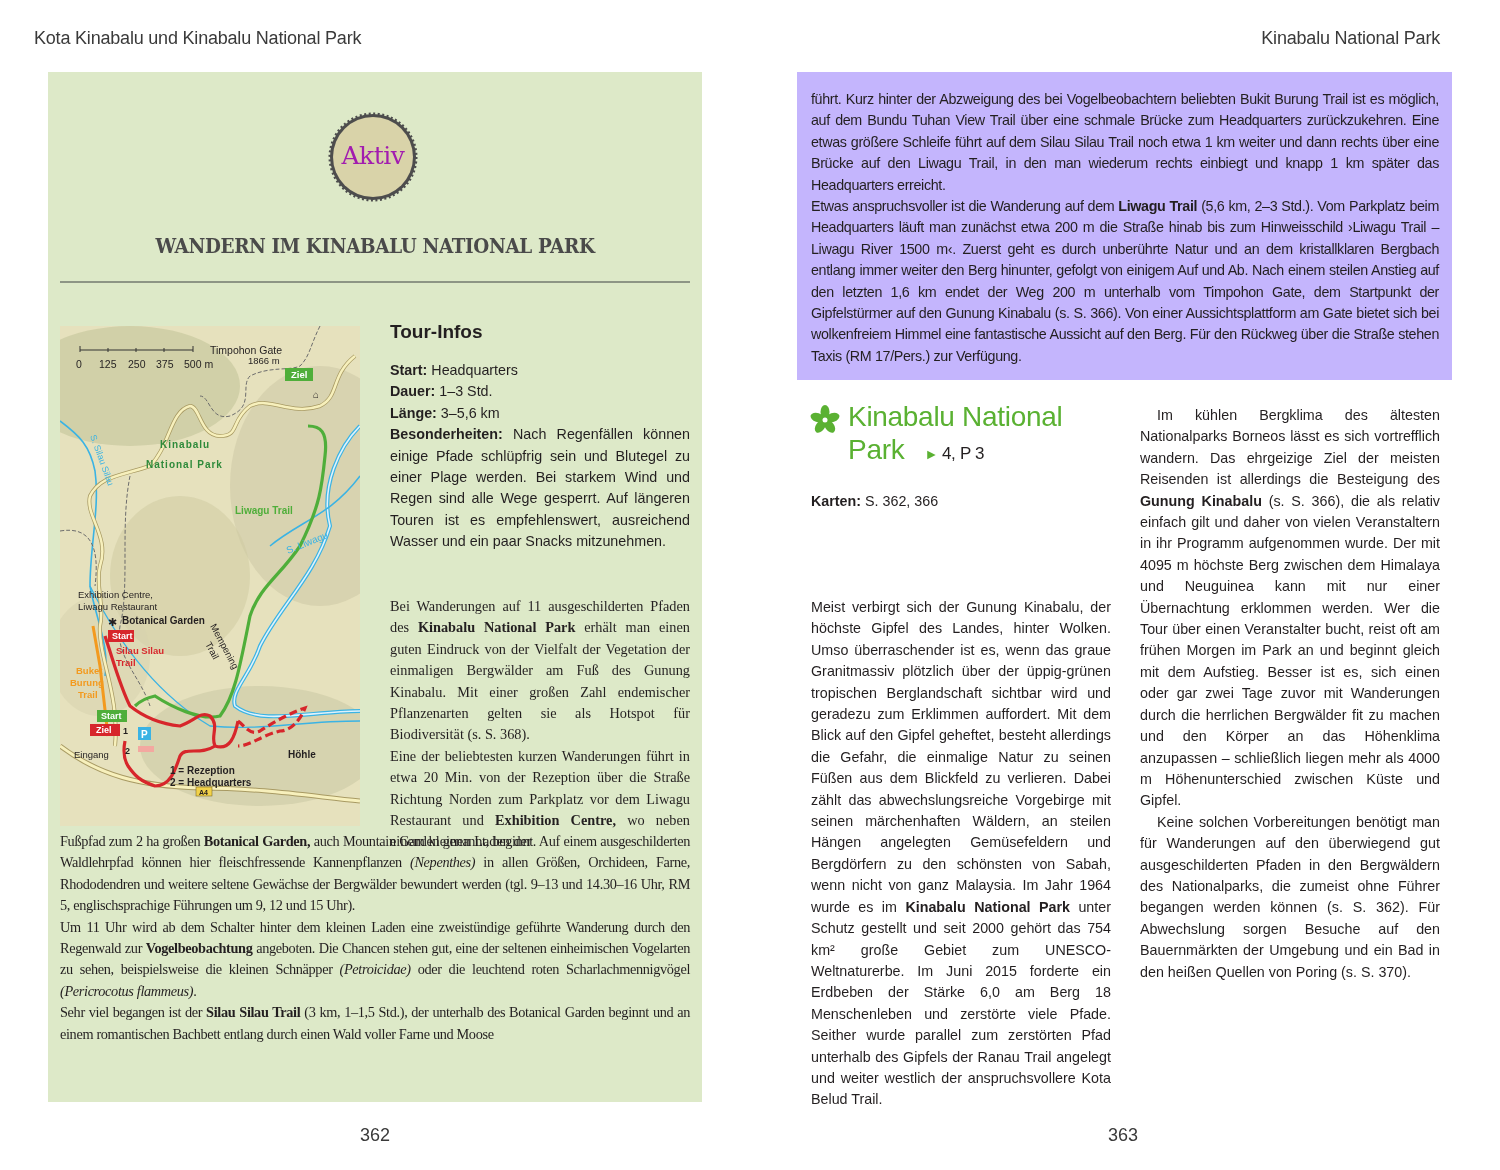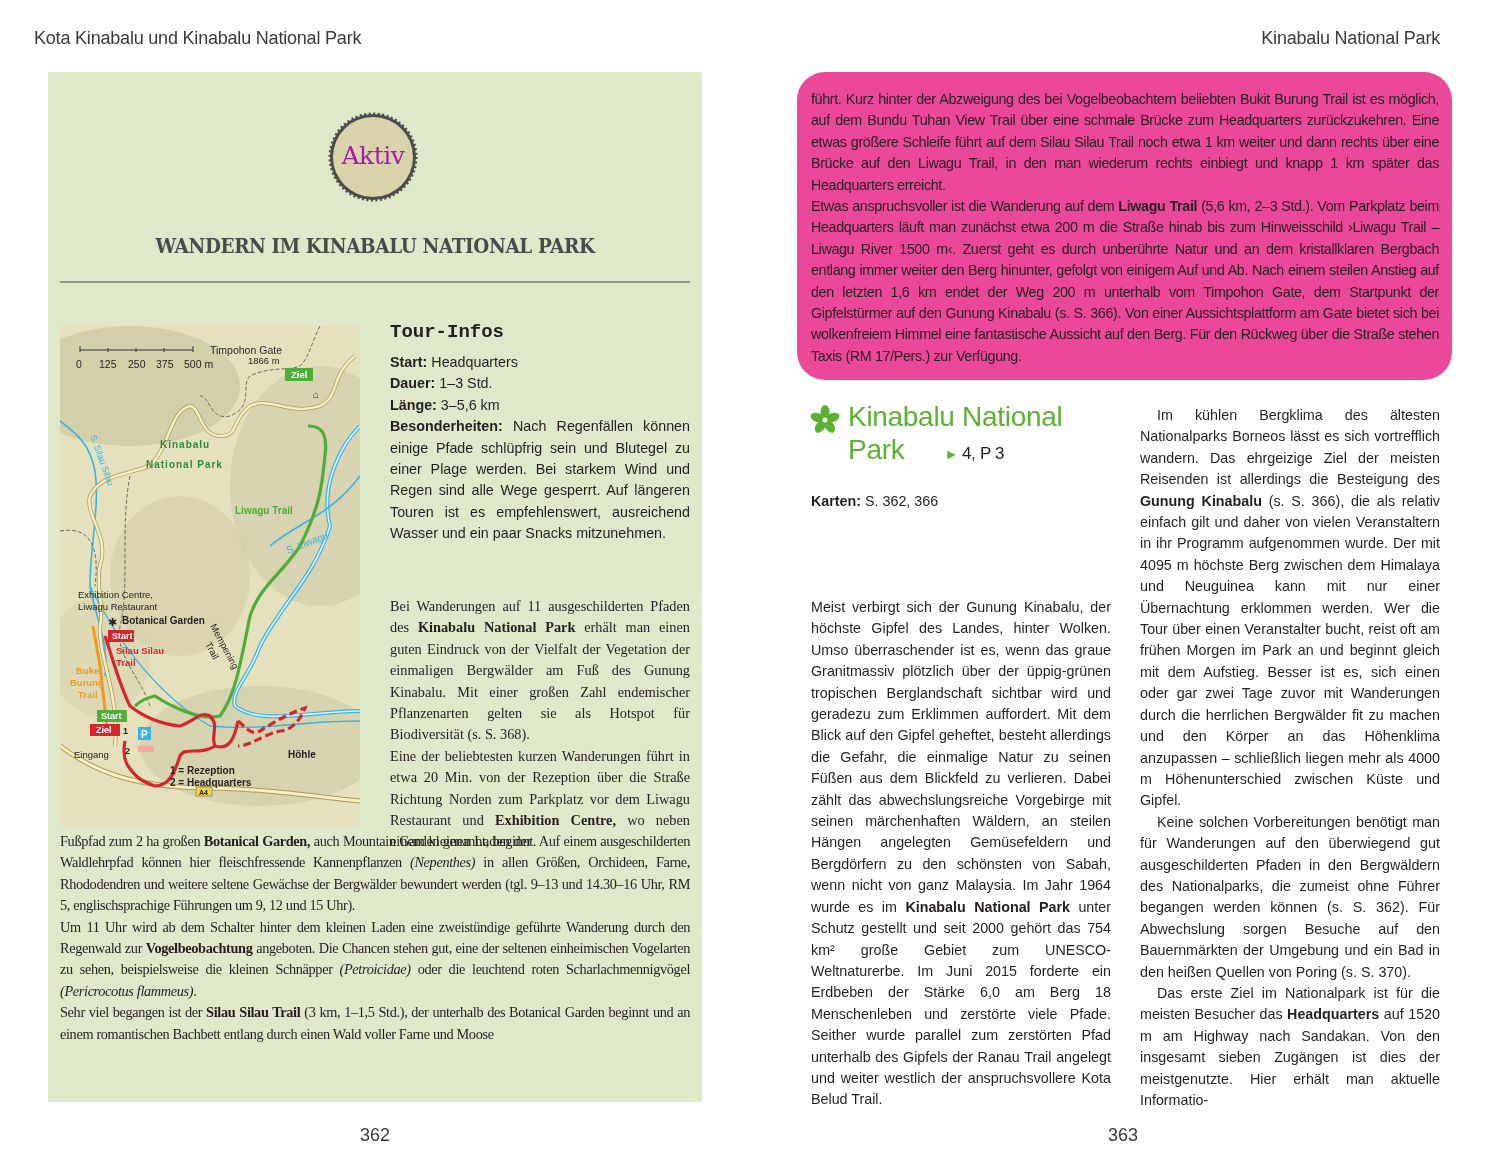--- a/index.html
+++ b/index.html
@@ -23,37 +23,37 @@
       font-family: "DejaVu Serif", serif; font-size: 25px; color: #a21caf; letter-spacing: -0.5px; }
 
     .box-title { position: absolute; left: 0; top: 162px; width: 654px; text-align: center;
       font-family: "DejaVu Serif", serif; font-weight: bold; font-size: 20px; color: #4a4a4a; letter-spacing: -0.4px; transform: scaleX(0.92); }
     .box-rule { position: absolute; left: 12px; top: 209px; width: 630px; height: 2px; background: #8d9585; }
 
     .map { position: absolute; left: 12px; top: 254px; width: 300px; height: 500px; overflow: hidden; }
     .map svg { display: block; }
 
     .tour-info { position: absolute; left: 342px; top: 248px; width: 300px; font-size: 14.3px; line-height: 21.4px; color: #231f20; }
-    .tour-info h3 { font-size: 19px; font-weight: bold; line-height: 24px; margin-bottom: 8px; font-family: Liberation Mono, monospace; }
+    .tour-info h3 { font-size: 19px; font-weight: bold; line-height: 24px; margin-bottom: 16px; }
     .tour-info .row { text-align: justify; }
     .tour-info b { font-weight: bold; }
 
     .side-text { position: absolute; left: 342px; top: 524px; width: 300px; font-size: 14.3px; line-height: 21.4px; text-align: justify; }
     .full-text { position: absolute; left: 12px; top: 759px; width: 630px; font-size: 14.3px; line-height: 21.4px; text-align: justify; letter-spacing: -0.35px; }
     .full-text p, .side-text p { margin: 0; font-family: Liberation Serif, serif; }
 
     
-    .cont-box { position: absolute; left: 797px; top: 72px; width: 655px; height: 308px; background: #ec4899; border-radius: 28px; }
+    .cont-box { position: absolute; left: 797px; top: 72px; width: 655px; height: 308px; background: #c4b5fd; }
     .cont-text { position: absolute; left: 14px; top: 17px; width: 628px; font-size: 14.3px; line-height: 21.4px; text-align: justify; letter-spacing: -0.35px; }
     .cont-text p { margin: 0; }
 
     .section-head { position: absolute; left: 810px; top: 400px; width: 320px; }
     .flower { position: absolute; left: 0; top: 4px; width: 30px; height: 30px; }
     .sec-title { position: absolute; left: 38px; top: 0; font-size: 28px; line-height: 33px; color: #5ab132; letter-spacing: -0.3px; width: 290px; }
-    .sec-ref { font-size: 17px; color: #231f20; margin-left: 40px; text-align: right; }
+    .sec-ref { font-size: 17px; color: #231f20; margin-left: 20px; text-align: right; }
     .sec-ref .tri { color: #5ab132; font-size: 14px; margin-right: 4px; }
 
     .info-block { position: absolute; left: 811px; top: 491px; width: 305px; font-size: 14.3px; line-height: 21.4px; }
     .info-block .karten b { font-weight: bold; text-align: center; }
     .info-block .url { font-style: italic; }
 
     .col-left { position: absolute; left: 811px; top: 597px; width: 300px; font-size: 14.3px; line-height: 21.4px; text-align: justify; }
     .col-right { position: absolute; left: 1140px; top: 405px; width: 300px; font-size: 14.3px; line-height: 21.4px; text-align: justify; }
     .col-right p { text-indent: 17px; margin: 0; }
     .col-left p { margin: 0; }
@@ -225,16 +225,15 @@
   <div class="karten"><b>Karten:</b><span> S. 362, 366</span></div>
 </div>
 
 <div class="col-left">
   <p><span>Meist verbirgt sich der Gunung Kinabalu, der höchste Gipfel des Landes, hinter Wolken. Umso überraschender ist es, wenn das graue Granitmassiv plötzlich über der üppig-grünen tropischen Berglandschaft sichtbar wird und geradezu zum Erklimmen auffordert. Mit dem Blick auf den Gipfel geheftet, besteht allerdings die Gefahr, die einmalige Natur zu seinen Füßen aus dem Blickfeld zu verlieren. Dabei zählt das abwechslungsreiche Vorgebirge mit seinen märchenhaften Wäldern, an steilen Hängen angelegten Gemüsefeldern und Bergdörfern zu den schönsten von Sabah, wenn nicht von ganz Malaysia. Im Jahr 1964 wurde es im </span><b>Kinabalu National Park</b><span> unter Schutz gestellt und seit 2000 gehört das 754 km² große Gebiet zum UNESCO-Weltnaturerbe. Im Juni 2015 forderte ein Erdbeben der Stärke 6,0 am Berg 18 Menschenleben und zerstörte viele Pfade. Seither wurde parallel zum zerstörten Pfad unterhalb des Gipfels der Ranau Trail angelegt und weiter westlich der anspruchsvollere Kota Belud Trail.</span></p>
 </div>
 
 <div class="col-right">
   <p><span>Im kühlen Bergklima des ältesten Nationalparks Borneos lässt es sich vortrefflich wandern. Das ehrgeizige Ziel der meisten Reisenden ist allerdings die Besteigung des </span><b>Gunung Kinabalu</b><span> (s. S. 366), die als relativ einfach gilt und daher von vielen Veranstaltern in ihr Programm aufgenommen wurde. Der mit 4095 m höchste Berg zwischen dem Himalaya und Neuguinea kann mit nur einer Übernachtung erklommen werden. Wer die Tour über einen Veranstalter bucht, reist oft am frühen Morgen im Park an und beginnt gleich mit dem Aufstieg. Besser ist es, sich einen oder gar zwei Tage zuvor mit Wanderungen durch die herrlichen Bergwälder fit zu machen und den Körper an das Höhenklima anzupassen – schließlich liegen mehr als 4000 m Höhenunterschied zwischen Küste und Gipfel.</span></p>
   <p>Keine solchen Vorbereitungen benötigt man für Wanderungen auf den überwiegend gut ausgeschilderten Pfaden in den Bergwäldern des Nationalparks, die zumeist ohne Führer begangen werden können (s. S. 362). Für Abwechslung sorgen Besuche auf den Bauernmärkten der Umgebung und ein Bad in den heißen Quellen von Poring (s. S. 370).</p>
-  <p><span>Das erste Ziel im Nationalpark ist für die meisten Besucher das </span><b>Headquarters</b><span> auf 1520 m am Highway nach Sandakan. Von den insgesamt sieben Zugängen ist dies der meistgenutzte. Hier erhält man aktuelle Informatio-</span></p>
 </div>
 
 <div class="page-number right">363</div>
 
 </body></html>

